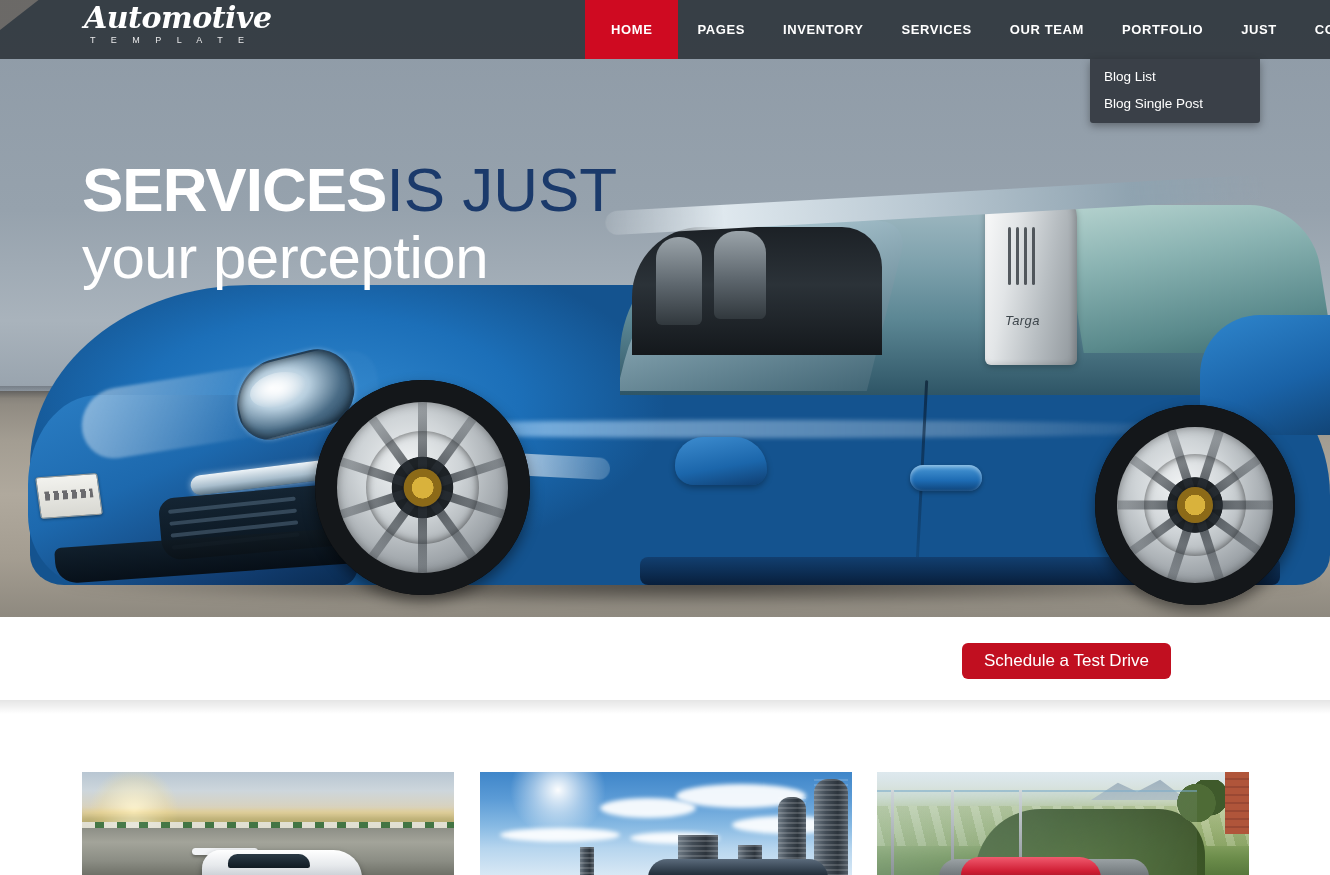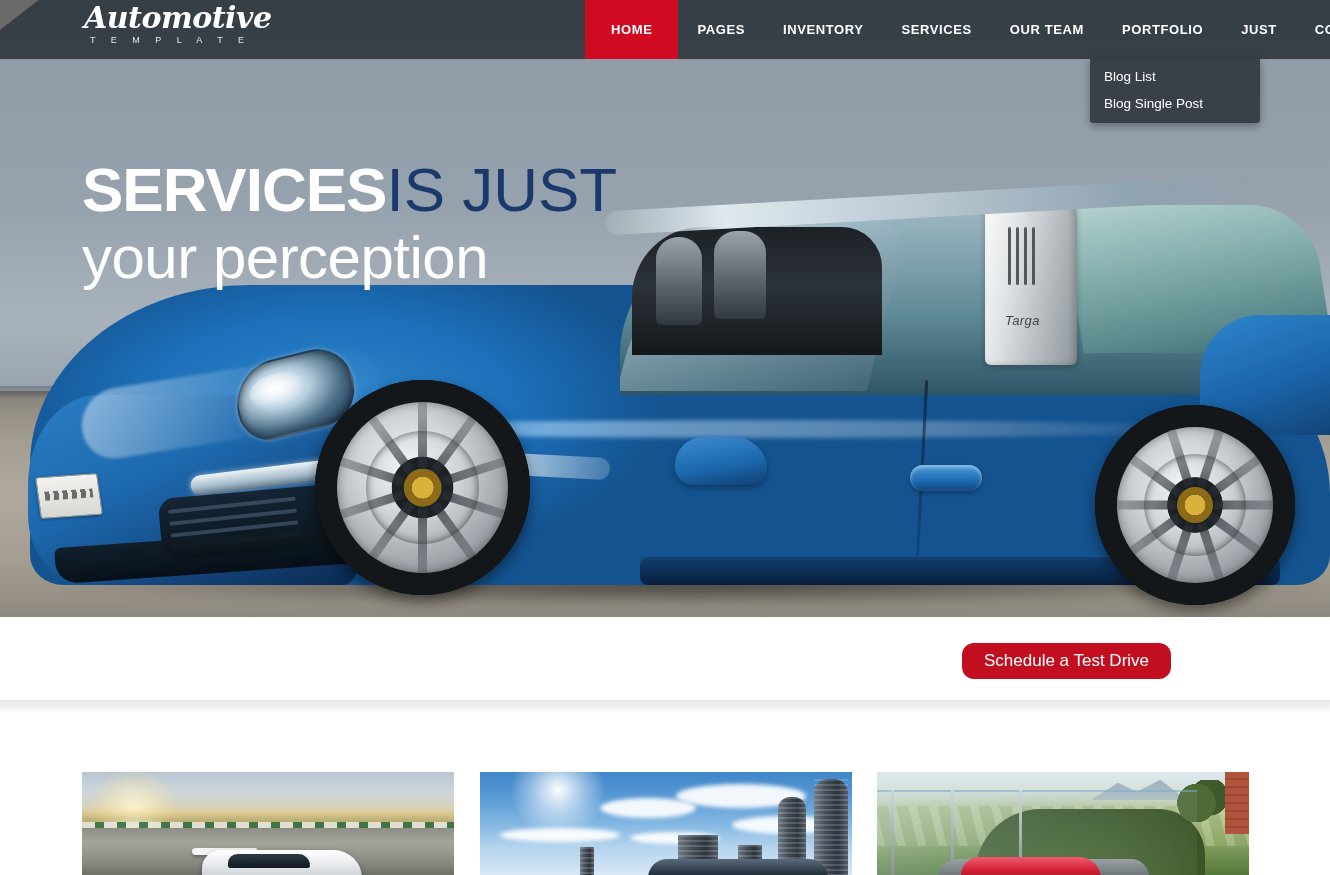--- a/index.html
+++ b/index.html
@@ -342,21 +342,21 @@
     font-size:27px; font-weight:300; color:#2b2b2b;
     letter-spacing:-.2px; white-space:nowrap;
   }
   .cta-accent{
     font-family:"DejaVu Serif", serif;
     font-style:italic; font-weight:bold;
     color:#bb1122; font-size:27px; letter-spacing:-.5px;
   }
   .cta-btn{
     position:absolute; left:962px; top:643px; width:209px; height:36px;
-    background:#c10f20; border:none; border-radius:12px;
+    background:#c10f20; border:none; border-radius:6px;
     color:#fff; font-size:17px; font-weight:normal;
     cursor:pointer; z-index:12;
     font-family:"Liberation Sans", sans-serif;
   }
 
   
   .cards-area{
     position:absolute; left:0; top:700px; width:1330px; height:175px;
     background:#ffffff;
   }

